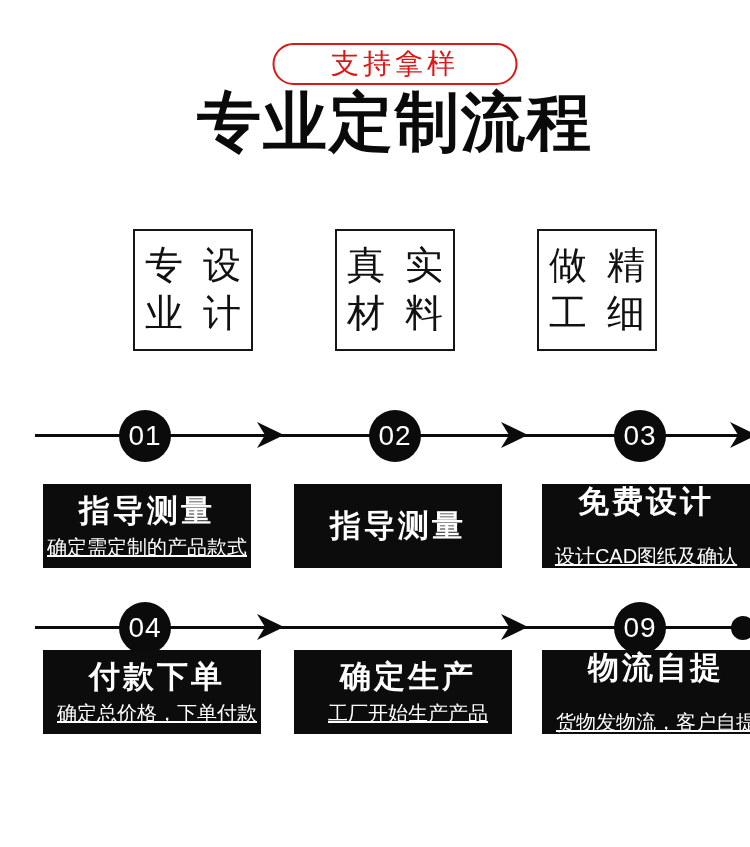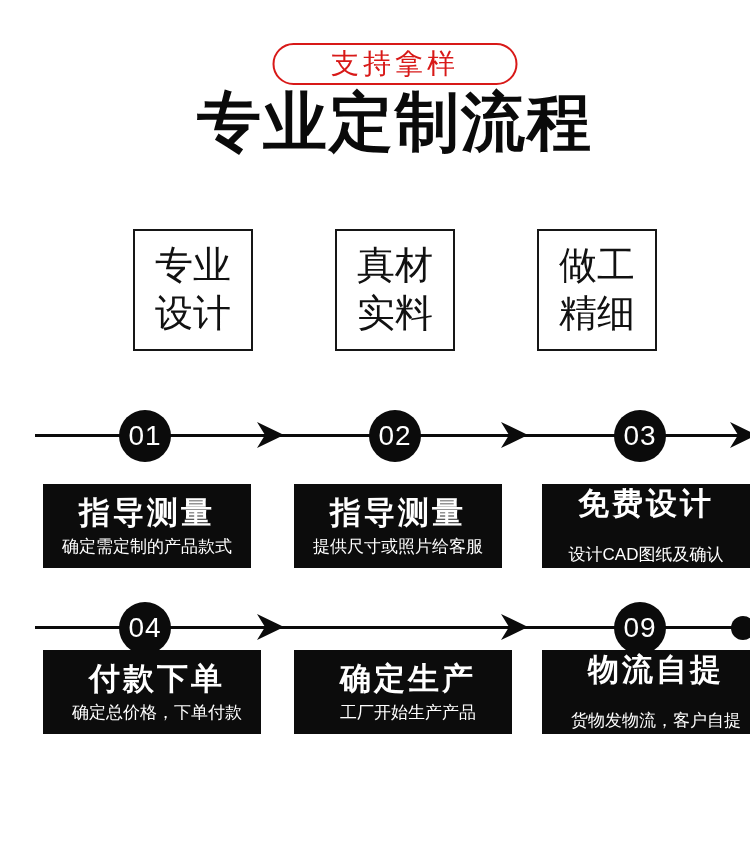--- a/index.html
+++ b/index.html
@@ -58,21 +58,21 @@
     display: flex;
     justify-content: center;
     gap: 82px;
   }
   .feature {
     width: 116px;
     height: 118px;
     border: 2px solid #161616;
     background: #ffffff;
     display: flex;
-    flex-direction: column;
+    flex-direction: row;
     align-items: center;
     justify-content: center;
     font-size: 38px;
     line-height: 1.26;
     color: #111111;
     text-align: center;
   }
 
   
   .flow-line {
@@ -142,24 +142,25 @@
   .b2 { left: 274px; }
   .b3 { left: 522px; gap: 17px; }
   .step-box .t {
     font-size: 31px;
     font-weight: bold;
     letter-spacing: 3px;
     line-height: 1.1;
   }
   .step-box .d {
     margin-top: 8px;
-    font-size: 17px;
+    font-size: 20px;
     letter-spacing: 0;
     line-height: 1.1;
     white-space: nowrap;
+    text-decoration: underline;
   }
 </style>
 </head>
 <body>
 
 <div class="canvas">
 
   <div class="badge">
     <span>支持拿样</span>
   </div>
@@ -202,21 +203,20 @@
   <svg class="arrow-icon a-r1 a3" viewBox="0 0 27 26">
       <path d="M0 0 L27 13 L0 26 L8 13 Z" fill="#0b0b0b"></path>
     </svg>
 
   <div class="step-box b-r1 b1">
     <div class="t">指导测量</div>
     <div class="d">确定需定制的产品款式</div>
   </div>
   <div class="step-box b-r1 b2">
     <div class="t">指导测量</div>
-    <div class="d">提供尺寸或照片给客服</div>
   </div>
   <div class="step-box b-r1 b3">
     <div class="t">免费设计</div>
     <div class="d">设计CAD图纸及确认</div>
   </div>
 
   <div class="flow-line line-2"></div>
 
   <div class="step-circle r2 c1">
     <span>04</span>

